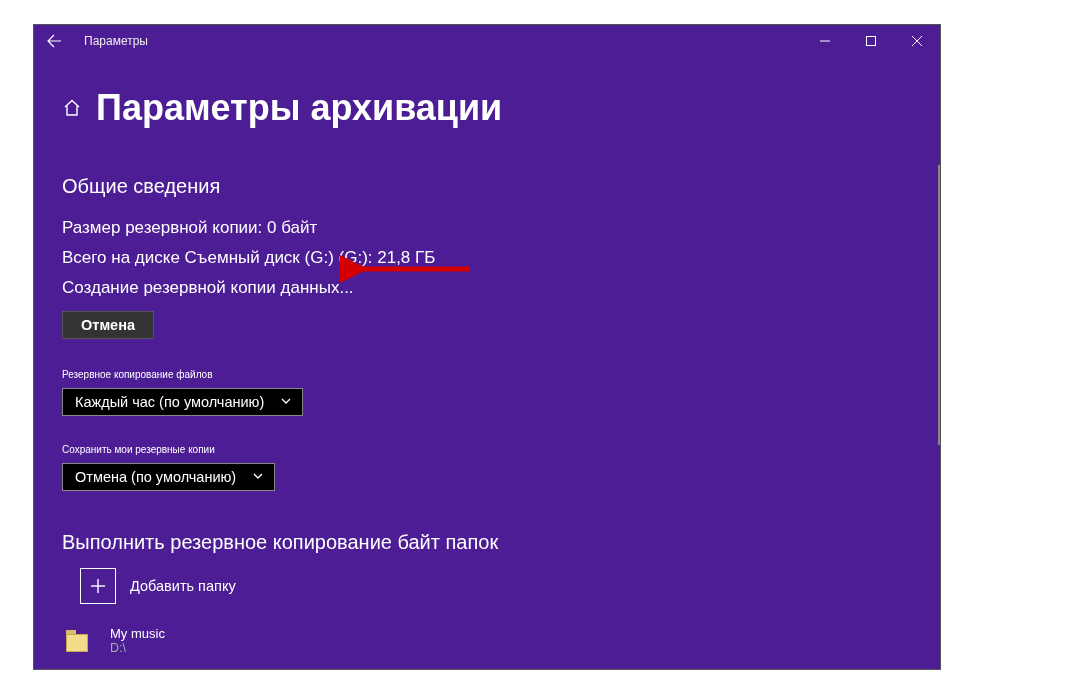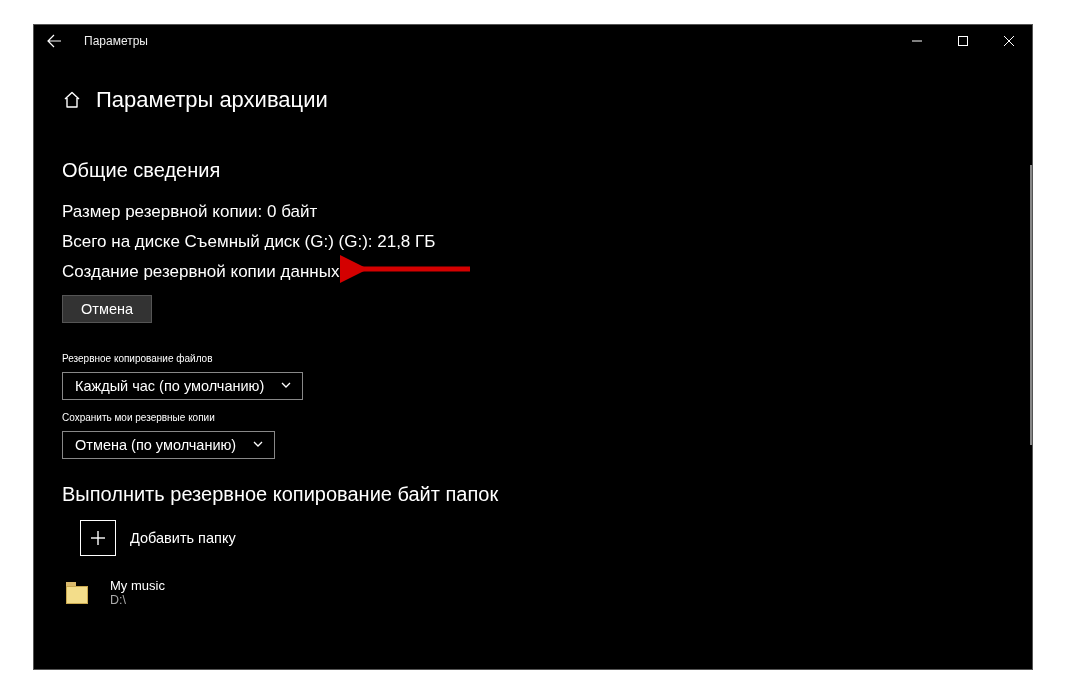--- a/index.html
+++ b/index.html
@@ -8,23 +8,23 @@
     font-family: "Segoe UI", Arial, sans-serif;
     width: 1066px;
     height: 693px;
     overflow: hidden;
     position: relative;
   }
   .window {
     position: absolute;
     left: 33px;
     top: 24px;
-    width: 1000px;
+    width: 908px;
     height: 646px;
-    background: #000000;
+    background: #4c1d95;
     border: 1px solid #555;
     color: #fff;
     overflow: hidden;
   }
   .titlebar {
     height: 32px;
     display: flex;
     align-items: center;
     position: relative;
   }
@@ -65,22 +65,22 @@
     margin-bottom: 46px;
   }
   .home-icon {
     display: flex;
     align-items: center;
     justify-content: center;
     margin-right: 14px;
     cursor: pointer;
   }
   .page-title {
-    font-size: 22px;
-    font-weight: 400;
+    font-size: 36px;
+    font-weight: 700;
     color: #fff;
   }
   .section-title {
     font-size: 20px;
     font-weight: 400;
     color: #fff;
     margin-bottom: 20px;
   }
   .info-line {
     font-size: 17px;
@@ -90,36 +90,37 @@
   .btn {
     display: inline-block;
     background: #333;
     border: 1px solid #555;
     color: #fff;
     font-size: 14.5px;
     padding: 5px 18px;
     margin-top: 3px;
     margin-bottom: 30px;
     cursor: pointer;
+    font-weight: bold;
   }
   .field-label {
     font-size: 10px;
     color: #fff;
     margin-bottom: 8px;
   }
   .dropdown {
     display: inline-flex;
     align-items: center;
     justify-content: space-between;
     border: 1px solid #888;
     background: #000;
     padding: 5px 10px 5px 12px;
     font-size: 14.5px;
     color: #fff;
-    margin-bottom: 12px;
+    margin-bottom: 28px;
     cursor: pointer;
     min-width: 200px;
   }
   .dropdown .chev {
     margin-left: 16px;
   }
   .section2-title {
     font-size: 20px;
     font-weight: 400;
     color: #fff;

